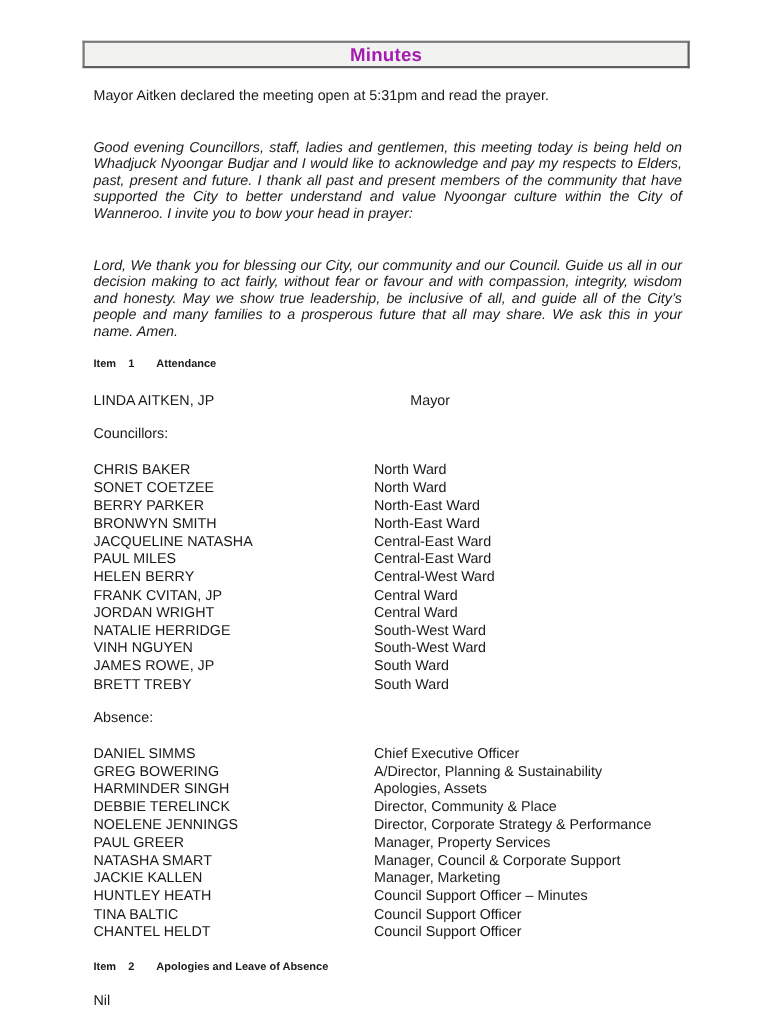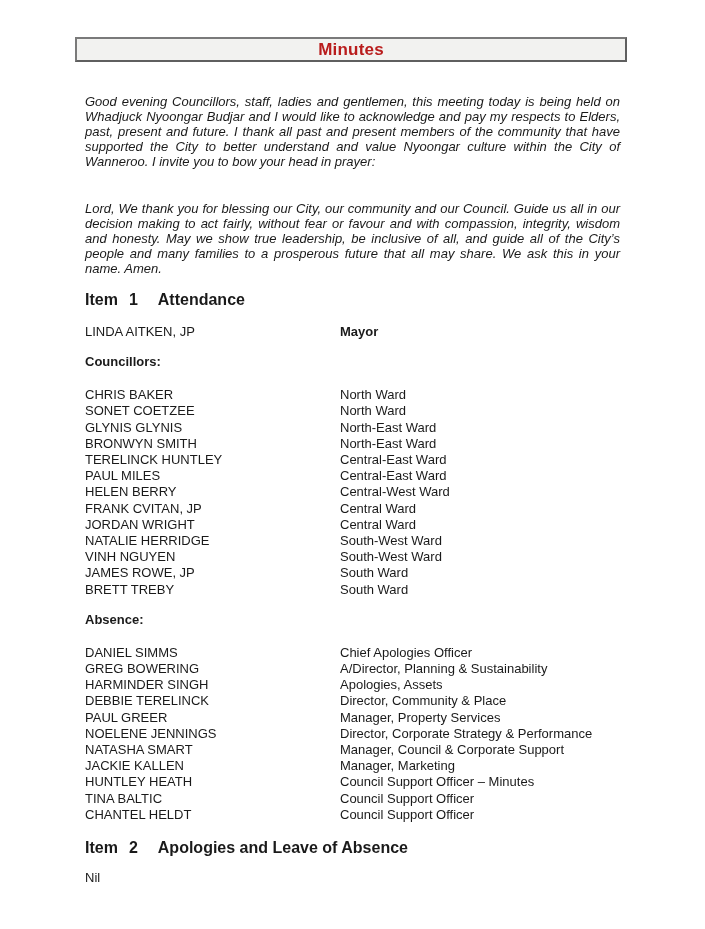--- a/index.html
+++ b/index.html
@@ -29,72 +29,73 @@
     border: 2px solid #7a7a7a;
     border-right-color: #5f5f5f;
     border-bottom-color: #5f5f5f;
     display: flex;
     align-items: center;
     justify-content: center;
   }
   .title-box .title {
     font-size: 17px;
     font-weight: bold;
-    color: #b91c1c;
+    color: #a21caf;
     letter-spacing: 0.2px;
   }
   .para {
     font-size: 13px;
     line-height: 15px;
     margin-top: 15px;
   }
   .opening { margin-top: 17px; }
   .italic-just {
     font-style: italic;
     text-align: justify;
     margin-top: 32px;
   }
   .item-heading {
-    font-size: 16px;
+    font-size: 10px;
     font-weight: bold;
     line-height: 16px;
     margin-top: 16px;
     display: flex;
   }
   .item-heading .item-number { margin-left: 11px; }
   .item-heading .item-title  { margin-left: 20px; }
   .row {
     display: flex;
     font-size: 13px;
     line-height: 16.2px;
   }
   .col-name { width: 255px; flex: 0 0 255px; }
   .col-role { flex: 1; }
-  .mayor-row { margin-top: 16px; }
-  .mayor-row .col-role { font-weight: bold; }
+  .mayor-row { margin-top: 16px; gap: 33px; }
+  .mayor-row .col-role { font-weight: normal; }
   .sub-heading {
     font-size: 13px;
-    font-weight: bold;
+    font-weight: normal;
     line-height: 16px;
     margin-top: 14px;
   }
   .list { margin-top: 17px; }
   .item2 { margin-top: 17px; }
   .nil-para { margin-top: 14px; }
 </style>
 </head>
 <body>
 
 <div class="page">
   <div class="content">
 
     <div class="title-box">
       <span class="title">Minutes</span>
     </div>
 
+    <p class="para opening">Mayor Aitken declared the meeting open at 5:31pm and read the prayer.</p>
 
     <p class="para italic-just">Good evening Councillors, staff, ladies and gentlemen, this meeting today is being held on Whadjuck Nyoongar Budjar and I would like to acknowledge and pay my respects to Elders, past, present and future.  I thank all past and present members of the community that have supported the City to better understand and value Nyoongar culture within the City of Wanneroo.  I invite you to bow your head in prayer:</p>
 
     <p class="para italic-just">Lord, We thank you for blessing our City, our community and our Council. Guide us all in our decision making to act fairly, without fear or favour and with compassion, integrity, wisdom and honesty. May we show true leadership, be inclusive of all, and guide all of the City’s people and many families to a prosperous future that all may share. We ask this in your name. Amen.</p>
 
     <div class="item-heading">
       <span class="item-label">Item</span>
       <span class="item-number">1</span>
       <span class="item-title">Attendance</span>
     </div>
@@ -109,29 +110,29 @@
     <div class="list">
       <div class="row">
           <span class="col-name">CHRIS BAKER</span>
           <span class="col-role">North Ward</span>
         </div>
       <div class="row">
           <span class="col-name">SONET COETZEE</span>
           <span class="col-role">North Ward</span>
         </div>
       <div class="row">
-          <span class="col-name">GLYNIS GLYNIS</span>
+          <span class="col-name">BERRY PARKER</span>
           <span class="col-role">North-East Ward</span>
         </div>
       <div class="row">
           <span class="col-name">BRONWYN SMITH</span>
           <span class="col-role">North-East Ward</span>
         </div>
       <div class="row">
-          <span class="col-name">TERELINCK HUNTLEY</span>
+          <span class="col-name">JACQUELINE NATASHA</span>
           <span class="col-role">Central-East Ward</span>
         </div>
       <div class="row">
           <span class="col-name">PAUL MILES</span>
           <span class="col-role">Central-East Ward</span>
         </div>
       <div class="row">
           <span class="col-name">HELEN BERRY</span>
           <span class="col-role">Central-West Ward</span>
         </div>
@@ -159,41 +160,41 @@
           <span class="col-name">BRETT TREBY</span>
           <span class="col-role">South Ward</span>
         </div>
     </div>
 
     <div class="sub-heading">Absence:</div>
 
     <div class="list">
       <div class="row">
           <span class="col-name">DANIEL SIMMS</span>
-          <span class="col-role">Chief Apologies Officer</span>
+          <span class="col-role">Chief Executive Officer</span>
         </div>
       <div class="row">
           <span class="col-name">GREG BOWERING</span>
           <span class="col-role">A/Director, Planning &amp; Sustainability</span>
         </div>
       <div class="row">
           <span class="col-name">HARMINDER SINGH</span>
           <span class="col-role">Apologies, Assets</span>
         </div>
       <div class="row">
           <span class="col-name">DEBBIE TERELINCK</span>
           <span class="col-role">Director, Community &amp; Place</span>
         </div>
       <div class="row">
+          <span class="col-name">NOELENE JENNINGS</span>
+          <span class="col-role">Director, Corporate Strategy &amp; Performance</span>
+        </div>
+      <div class="row">
           <span class="col-name">PAUL GREER</span>
           <span class="col-role">Manager, Property Services</span>
-        </div>
-      <div class="row">
-          <span class="col-name">NOELENE JENNINGS</span>
-          <span class="col-role">Director, Corporate Strategy &amp; Performance</span>
         </div>
       <div class="row">
           <span class="col-name">NATASHA SMART</span>
           <span class="col-role">Manager, Council &amp; Corporate Support</span>
         </div>
       <div class="row">
           <span class="col-name">JACKIE KALLEN</span>
           <span class="col-role">Manager, Marketing</span>
         </div>
       <div class="row">

